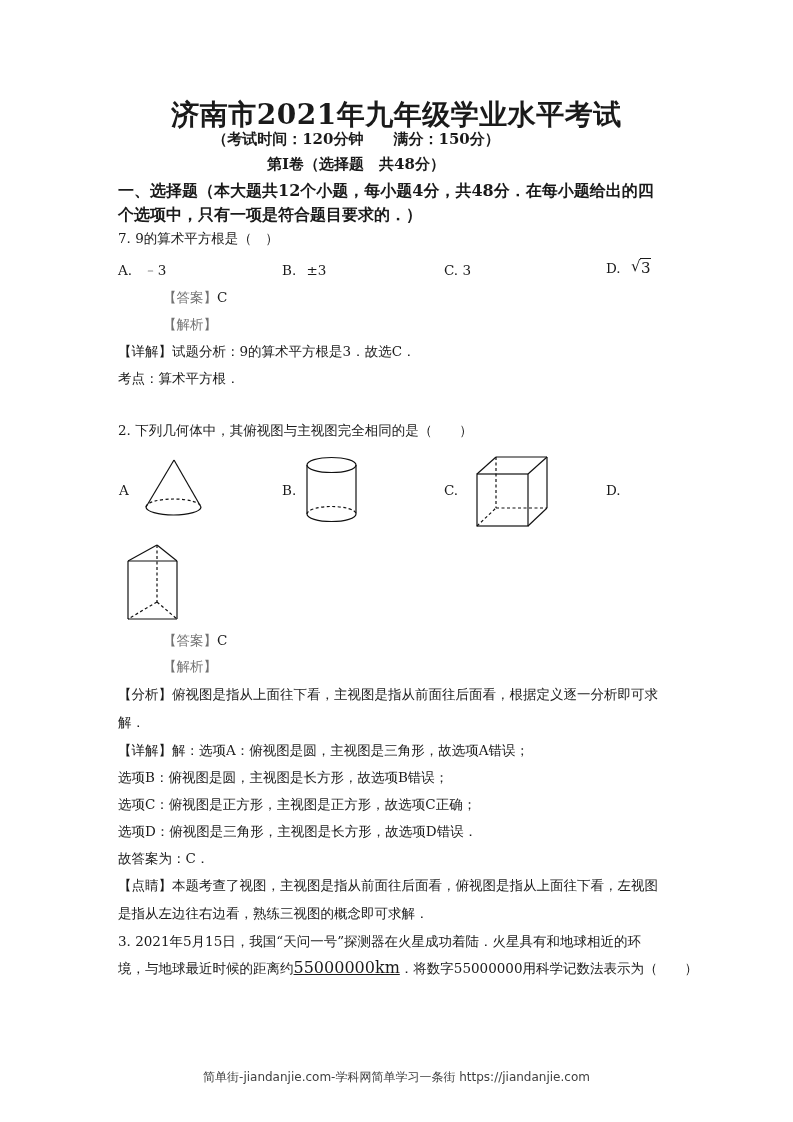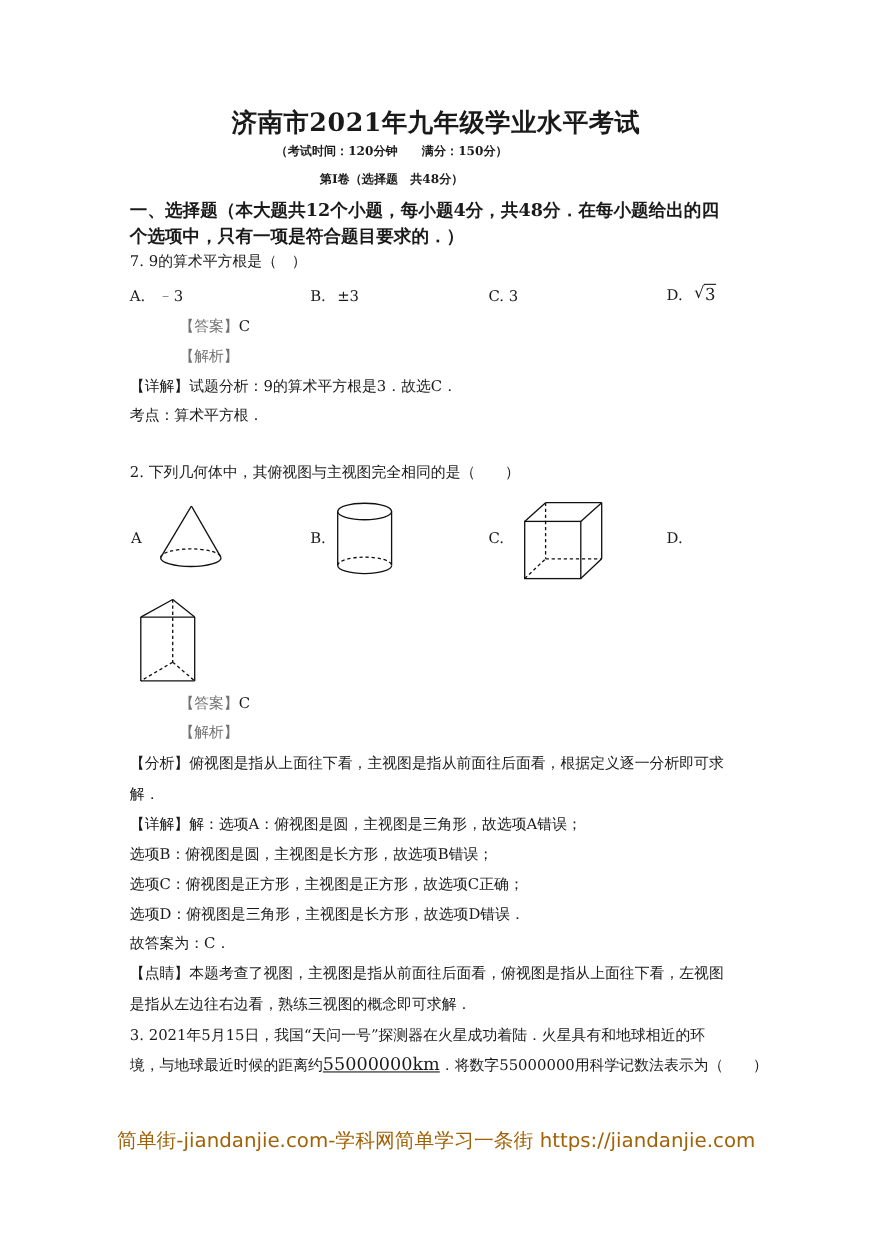--- a/index.html
+++ b/index.html
@@ -4,42 +4,42 @@
   <style>
     html, body { margin: 0; padding: 0; background: #ffffff; }
     body {
       width: 793px; height: 1122px; position: relative; overflow: hidden;
       font-family: "DejaVu Serif", "Liberation Serif", serif;
       color: #1a1a1a;
     }
     .abs { position: absolute; }
     .title {
       left: 0; width: 793px; top: 96px; text-align: center;
-      font-size: 23px; font-weight: bold; letter-spacing: 0.5px;
+      font-size: 28px; font-weight: bold; letter-spacing: 0.5px;
     }
     .sub {
       left: 0; width: 712px; text-align: center;
-      font-size: 11px; font-weight: bold;
+      font-size: 15px; font-weight: bold;
     }
     .sec {
       left: 118px; width: 570px; font-size: 16px; font-weight: bold; line-height: 24px;
     }
     .line {
       left: 118px; font-size: 13.5px; line-height: 20px; white-space: nowrap;
     }
     .blue { color: #737373; margin-left: 45px; }
     .opt { font-size: 13.5px; line-height: 20px; }
     .sqrt { display: inline-block; position: relative; padding-left: 9px; }
     .sqrt .rad { position: absolute; left: 0; top: -2px; font-size: 15px; }
     .sqrt .arg { border-top: 1px solid #1a1a1a; padding: 0 1px; font-size: 15px; }
     .big { font-size: 16px; text-decoration: underline; }
     .footer {
-      left: 0; width: 793px; top: 1025px; text-align: center;
+      left: 0; width: 793px; top: 1069px; text-align: center;
       font-family: "DejaVu Sans", "Liberation Sans", sans-serif;
-      font-size: 18px; color: #a16207;
+      font-size: 12px; color: #404040;
     }
     svg { position: absolute; overflow: visible; }
     svg * { fill: none; stroke: #111; stroke-width: 1.2; }
     svg .dash { stroke-dasharray: 3 2.5; }
   </style>
 </head>
 <body>
 
 <div>
 

